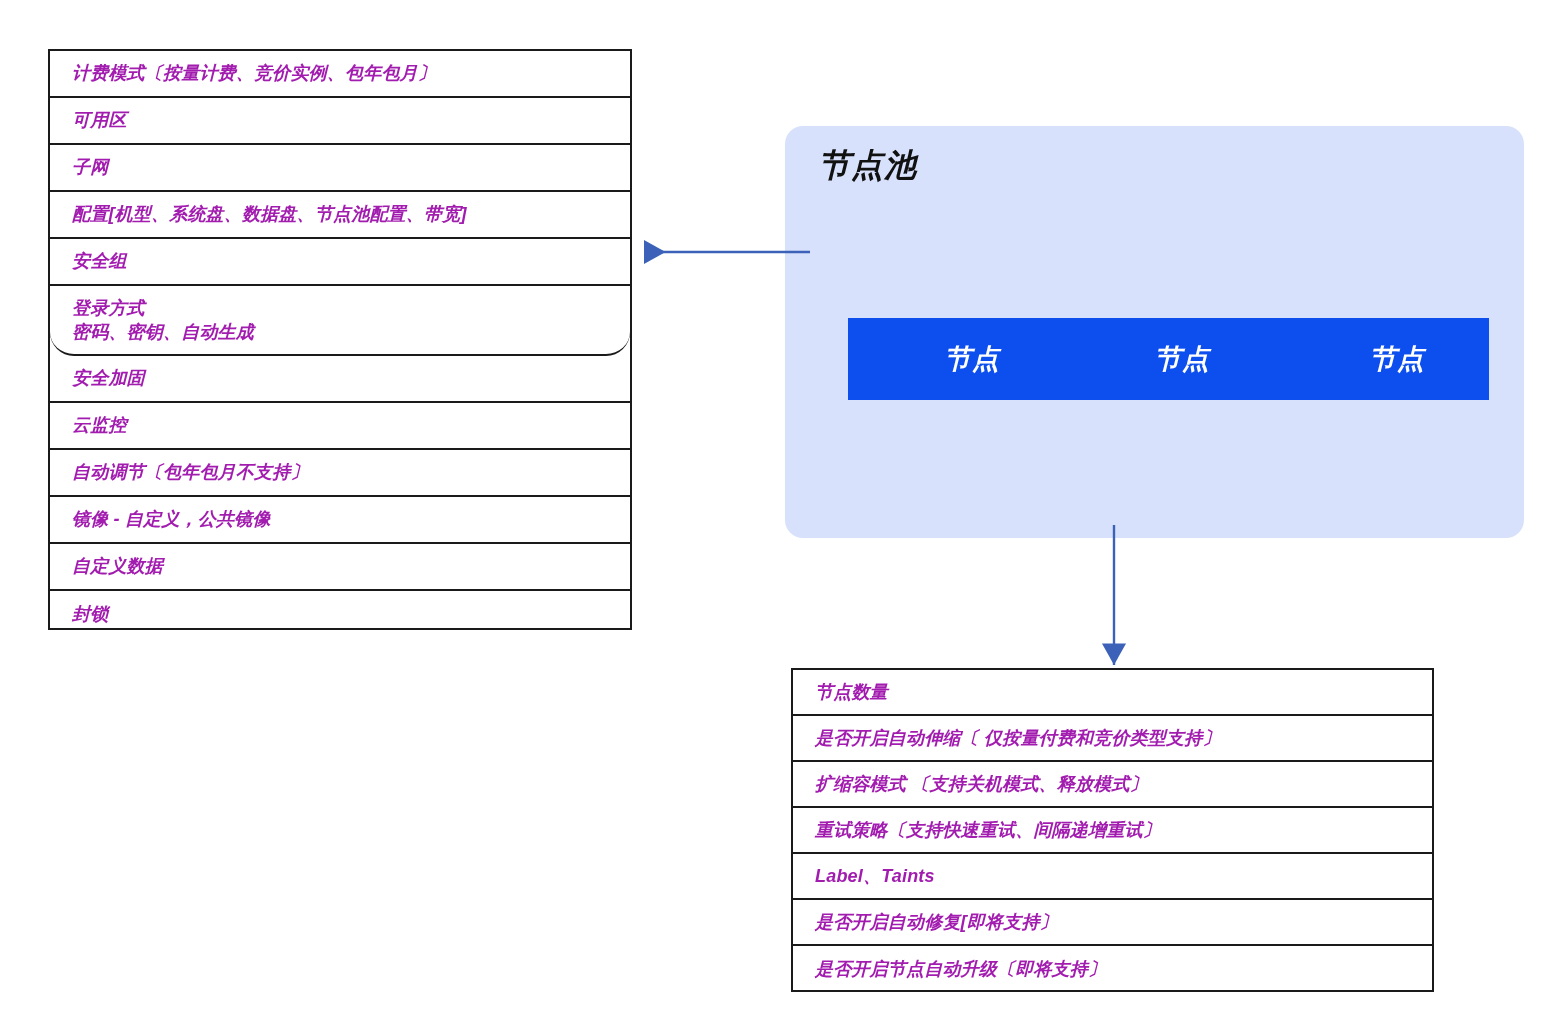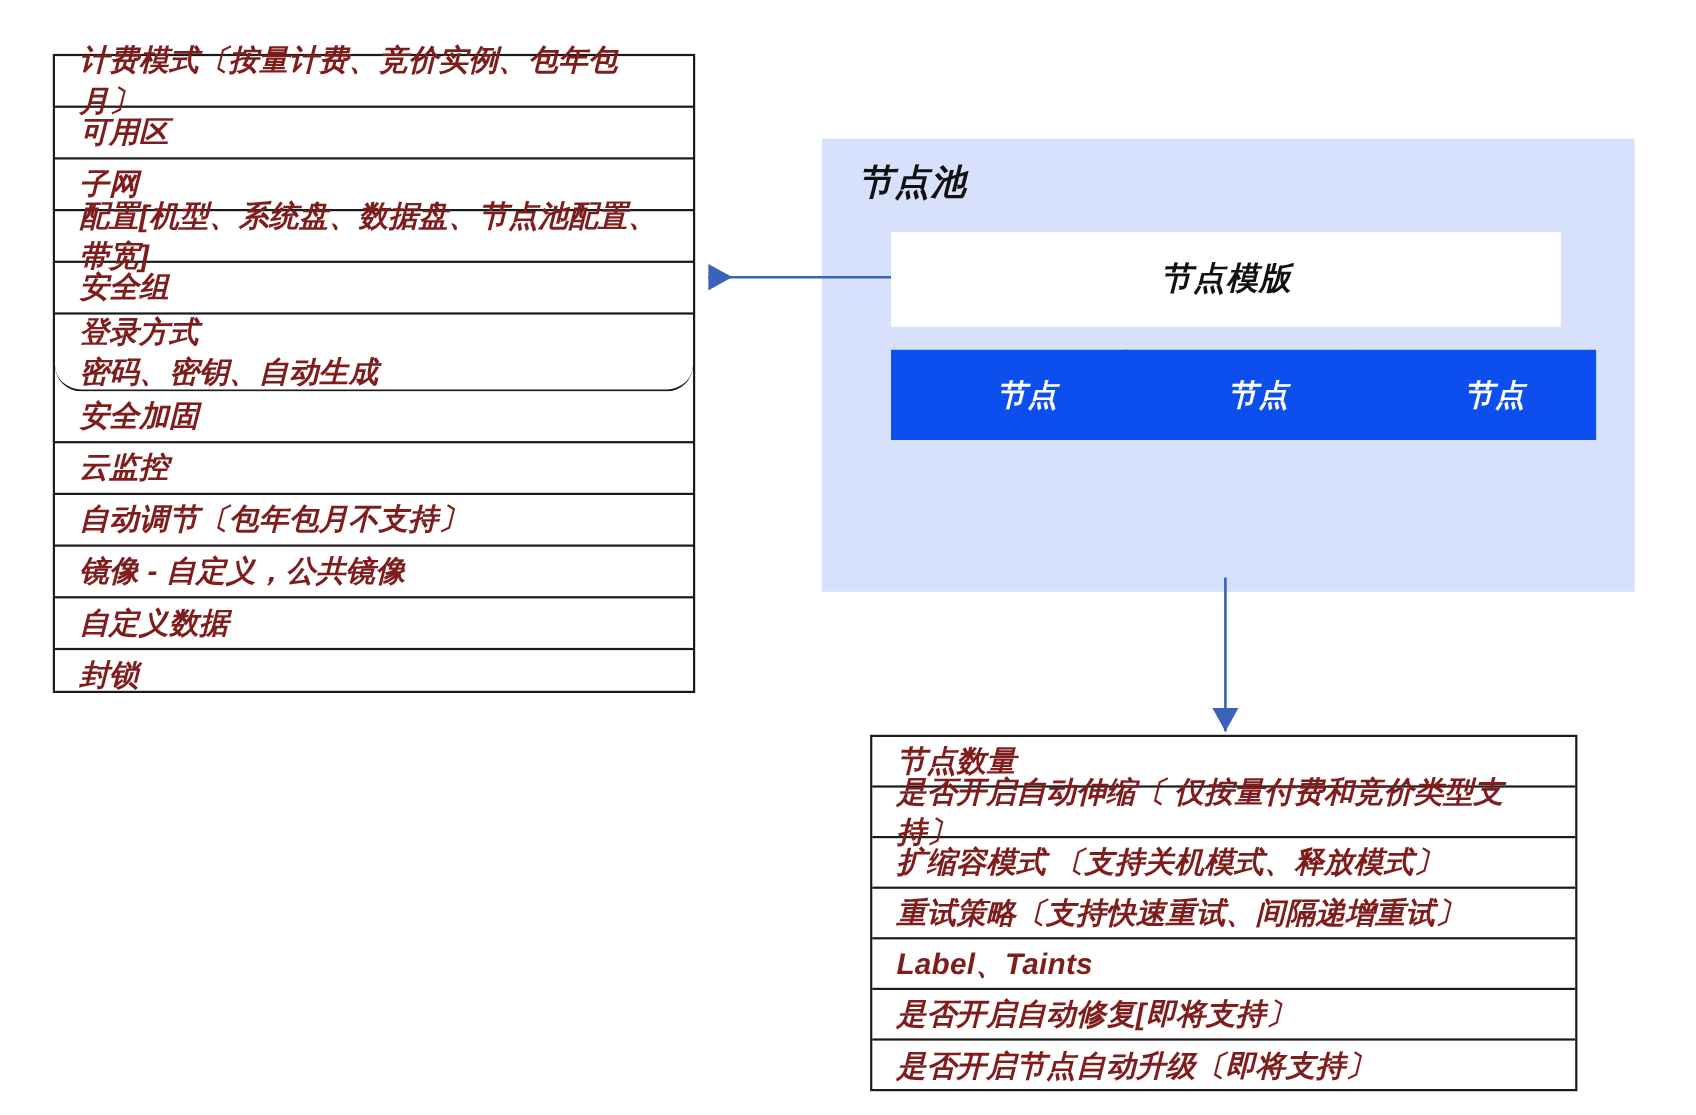--- a/index.html
+++ b/index.html
@@ -22,50 +22,51 @@
     box-sizing: border-box;
     border: 2px solid #1a1a1a;
     background: #ffffff;
   }
   .spec-row {
     box-sizing: border-box;
     border-bottom: 2px solid #1a1a1a;
     display: flex;
     align-items: center;
     padding: 0 22px;
-    font-size: 27px;
+    font-size: 18px;
     font-weight: 600;
     font-style: italic;
     letter-spacing: 0.2px;
     line-height: 1.35;
-    color: #7f1d1d;
+    color: #a21caf;
     white-space: pre-line;
   }
   .spec-row:last-child {
     border-bottom: none;
   }
 
   
   #left-table {
     left: 48px;
     top: 49px;
     width: 584px;
     height: 581px;
   }
   #left-table .spec-row { height: 47px; }
   #left-table .spec-row.tall { height: 70px; align-items: center; border-radius: 24px; }
 
   
   #node-pool {
     position: absolute;
-    left: 747px;
+    left: 785px;
     top: 126px;
     width: 739px;
     height: 412px;
     background: #d7e1fb;
+    border-radius: 18px;
   }
   #node-pool-title {
     position: absolute;
     left: 33px;
     top: 18px;
     font-size: 32px;
     font-weight: 700;
     font-style: italic;
     letter-spacing: 1px;
     color: #111111;
@@ -147,23 +148,20 @@
   <div class="spec-row">云监控</div>
   <div class="spec-row">自动调节〔包年包月不支持〕</div>
   <div class="spec-row">镜像 - 自定义，公共镜像</div>
   <div class="spec-row">自定义数据</div>
   <div class="spec-row">封锁</div>
 </div>
 
 <div id="node-pool">
   <div id="node-pool-title">节点池</div>
 
-  <div class="pool-box" id="node-template-box">
-    <span>节点模版</span>
-  </div>
 
   <div class="node-chip" id="node-chip-0">
     <span>节点</span>
   </div>
   <div class="node-chip" id="node-chip-1">
     <span>节点</span>
   </div>
   <div class="node-chip" id="node-chip-2">
     <span>节点</span>
   </div>

